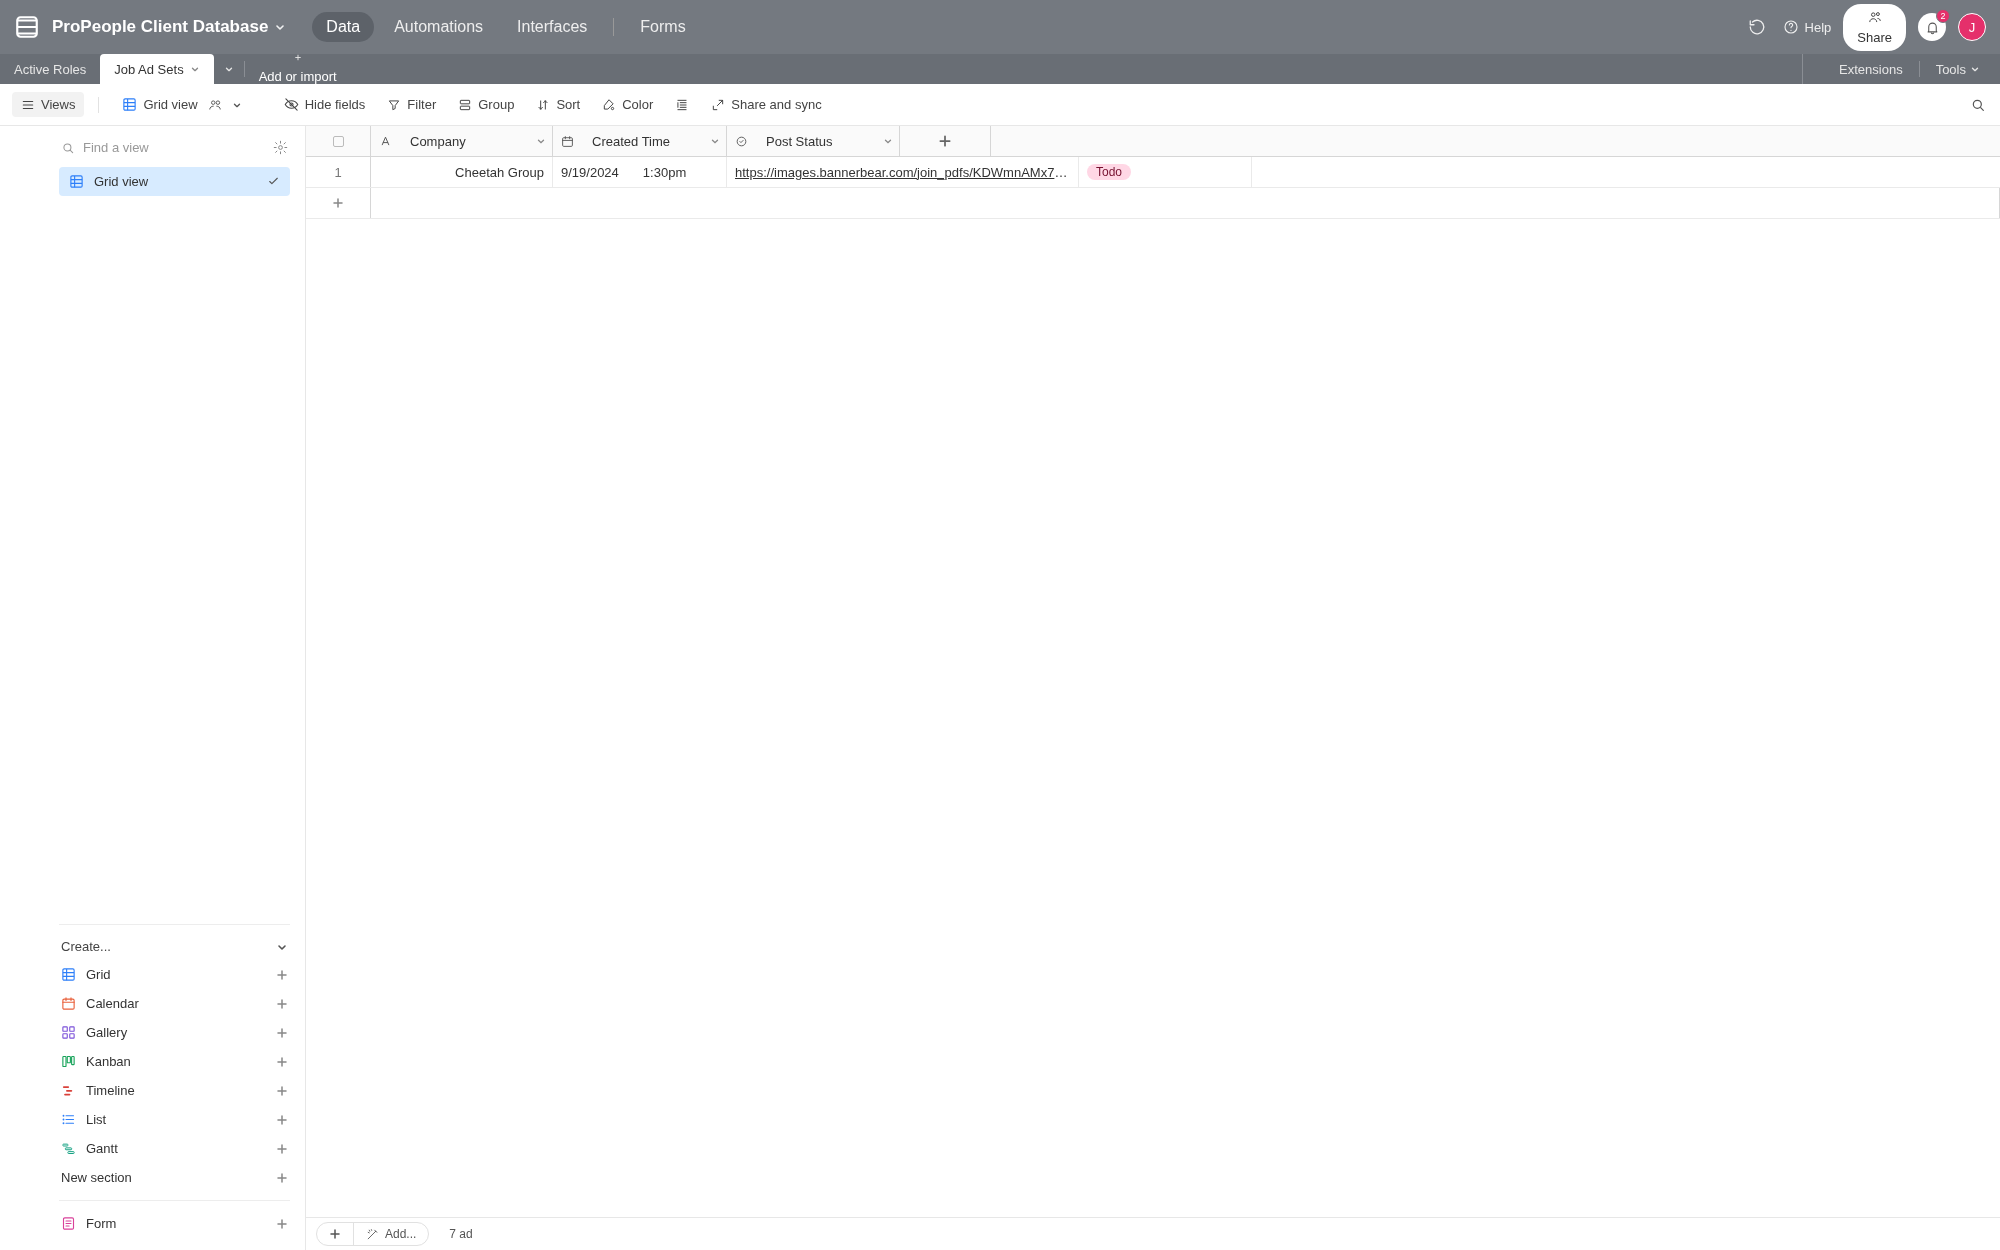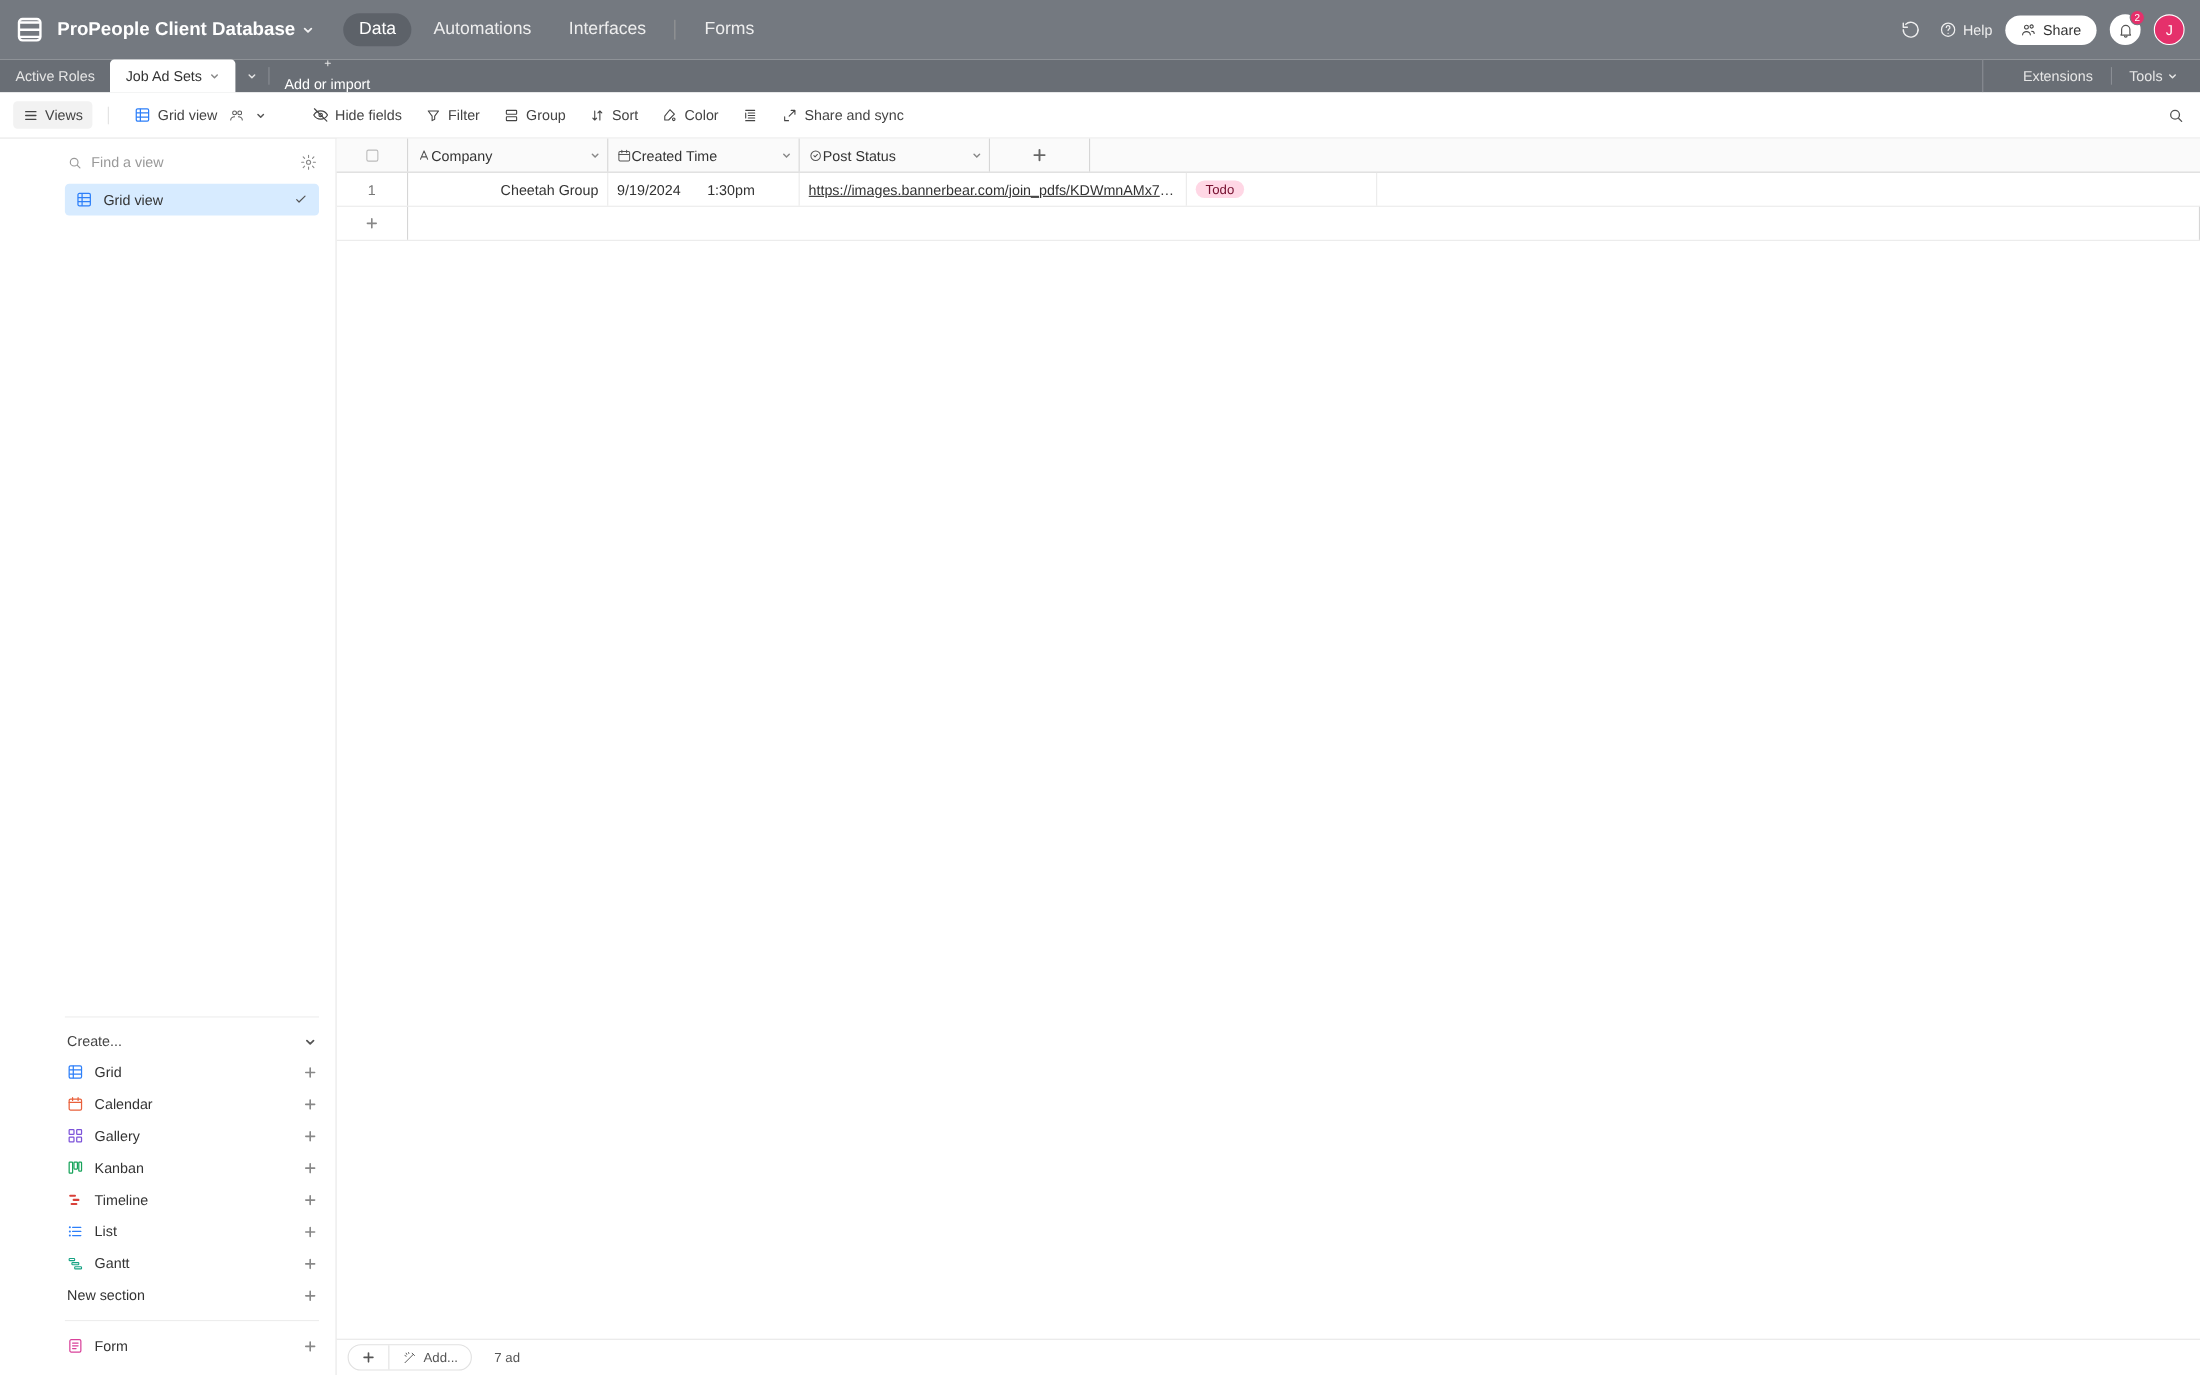--- a/index.html
+++ b/index.html
@@ -13,21 +13,21 @@
   .topbar .title { font-size: 17px; font-weight: 600; margin-right:6px;}
   .topbar .title-caret { opacity:.9; margin-right:26px; }
   .topbar .nav { display:flex; gap:6px; align-items:center; }
   .topbar .nav-item { padding:6px 14px; border-radius:18px; color:#eee; font-size:16px; cursor:pointer; }
   .topbar .nav-item.active { background:#5d6269; color:#fff; }
   .topbar .nav-div { width:1px; height:18px; background:#999; margin:0 6px; }
   .topbar .spacer { flex:1; }
   .topbar .right { display:flex; align-items:center; gap:12px; }
   .topbar .icon-btn { width:28px; height:28px; display:flex; align-items:center; justify-content:center; color:#eee; cursor:pointer;}
   .topbar .help-btn { display:flex; align-items:center; gap:6px; color:#eee; cursor:pointer;}
-  .topbar .share-btn { background:#fff; color:#333; border-radius:18px; padding:6px 14px; display:flex; align-items:center; gap:6px; cursor:pointer; font-weight:500;}
+  .topbar .share-btn { background:#fff; color:#333; border-radius:18px; padding:6px 14px; display:flex; align-items:center; gap:6px; cursor:pointer; font-weight:500;flex-direction:column;}
   .topbar .bell-wrap { position:relative; width:28px; height:28px; display:flex; align-items:center; justify-content:center; background:#fff; border-radius:50%; cursor:pointer;}
   .topbar .bell-wrap svg { color:#555; }
   .topbar .bell-badge { position:absolute; top:-4px; right:-4px; min-width:14px; height:14px; border-radius:7px; background:#e5306b; color:#fff; font-size:9px; display:flex; align-items:center; justify-content:center; padding:0 3px; border:1px solid #747980;}
   .topbar .avatar { width:28px; height:28px; border-radius:50%; background:#e5306b; color:#fff; display:flex; align-items:center; justify-content:center; font-size:13px; font-weight:500; border:1px solid #fff;}
 
   
   .tabsbar { height:30px; background:#696e75; display:flex; align-items:stretch; color:#e6e6e6; font-size:13px; }
   .tabsbar .tab { display:flex; align-items:center; padding:0 14px; cursor:pointer; gap:6px;}
   .tabsbar .tab.active { background:#fff; color:#333; border-top-left-radius:4px; border-top-right-radius:4px;}
   .tabsbar .tab .caret { opacity:.7; }
@@ -71,21 +71,21 @@
   .ci-gal { color:#7c52d9; }
   .ci-kan { color:#17a35a; }
   .ci-time { color:#d9413a; }
   .ci-list { color:#2d7ff9; }
   .ci-gantt { color:#17a384; }
   .ci-form { color:#d9419a; }
 
   
   .gridarea { flex:1; display:flex; flex-direction:column; min-width:0;}
   .gridheader { display:flex; height:31px; border-bottom:1px solid #d6d6d6; background:#fafafa; font-size:13px; color:#333;}
-  .gridheader .hcell { border-right:1px solid #d6d6d6; display:flex; align-items:center; padding:0 8px; gap:0; position:relative;}
+  .gridheader .hcell { border-right:1px solid #d6d6d6; display:flex; align-items:center; padding:0 8px; gap:18px; position:relative;}
   .hcell .caret { position:absolute; right:6px; color:#888; cursor:pointer;}
   .hcell.rownum { width:65px; justify-content:center;}
   .hcell.rownum .chk { width:11px; height:11px; border:1px solid #bbb; border-radius:2px;}
   .colw-company { width:182px; }
   .colw-created { width:174px; }
   .colw-url     { width:352px; }
   .colw-status  { width:173px; }
   .hcell.add { width:91px; justify-content:center; color:#666; cursor:pointer;}
   .gridbody { flex:1; position:relative; overflow:hidden;}
   .row { display:flex; height:31px; border-bottom:1px solid #eaeaea; font-size:13px; align-items:center;}

